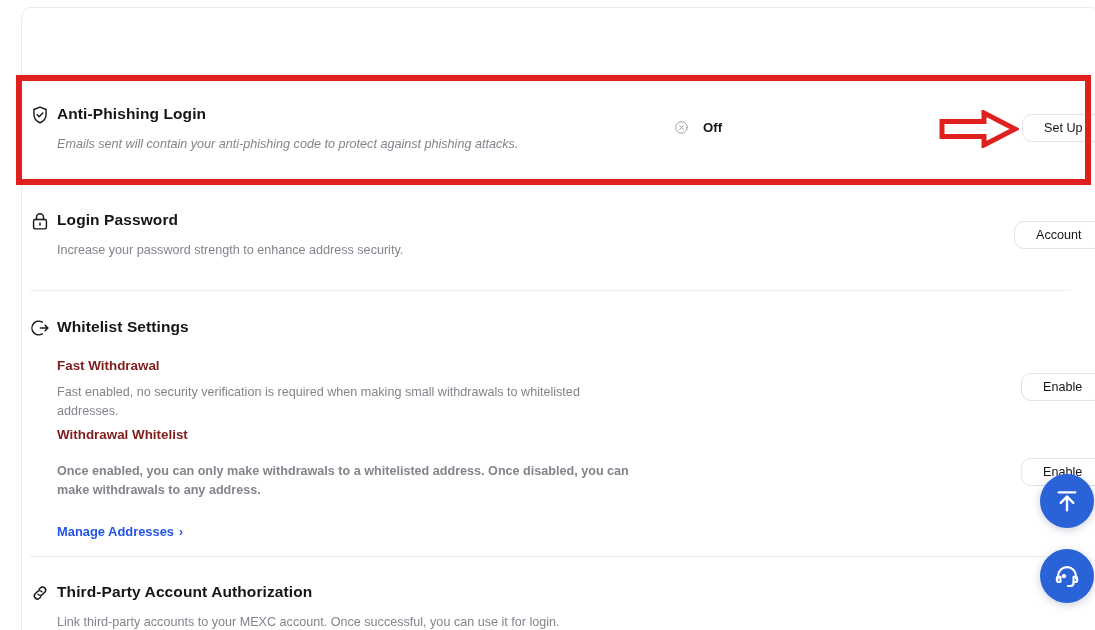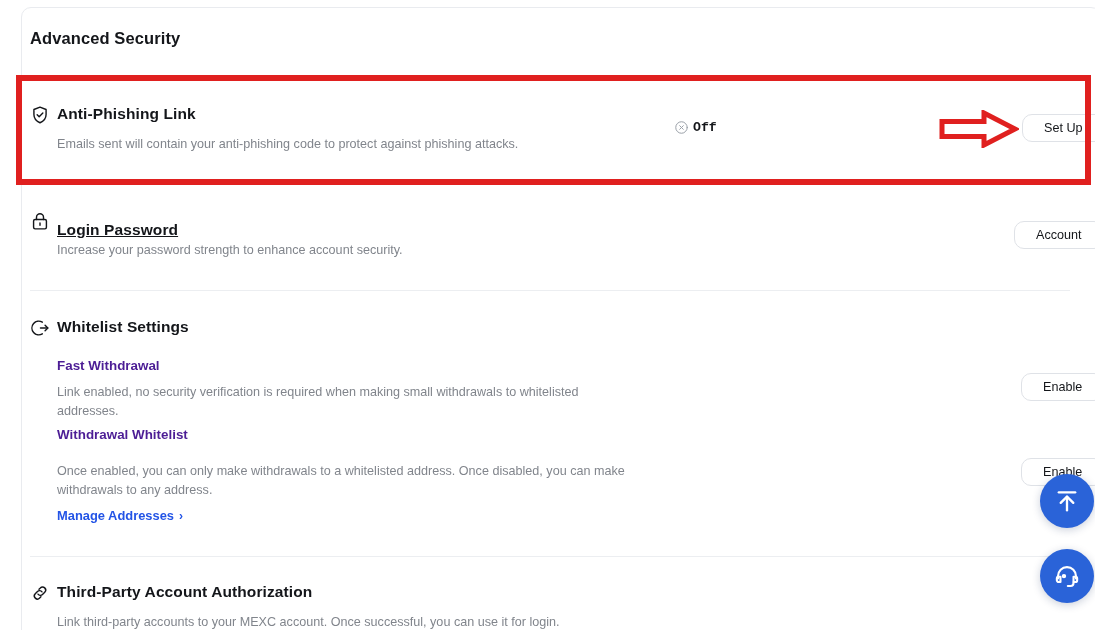--- a/index.html
+++ b/index.html
@@ -57,34 +57,33 @@
     left: 57px;
     font-size: 12.6px;
     color: #81858c;
     line-height: 18.5px;
   }
   .sub-title {
     position: absolute;
     left: 57px;
     font-size: 13.4px;
     font-weight: 700;
-    color: #4c1d95;
+    color: #7f1d1d;
     white-space: nowrap;
   }
 
   
   .status {
     position: absolute;
     display: flex;
     align-items: center;
-    gap: 4px;
+    gap: 14px;
     font-size: 13.2px;
     font-weight: 600;
     color: #14161a;
-    font-family: Liberation Mono, monospace;
   }
   .status svg { display:block; width: 15px; height: 15px; color: #9aa0a8; }
 
   
   .btn {
     position: absolute;
     height: 28px;
     min-width: 60px;
     padding: 0 21px;
     background: #ffffff;
@@ -154,31 +153,30 @@
   }
   .fab svg { display: block; }
 </style>
 </head>
 <body>
 
 <div class="page">
 
   <div class="card"></div>
 
-  <div class="card-title">Advanced Security</div>
 
   <div class="row">
     <span class="row-icon" style="top:105px;">
       <svg viewBox="0 0 24 24" fill="none" stroke="currentColor" stroke-width="1.7" stroke-linecap="round" stroke-linejoin="round">
         <path d="M12 2.6 4.7 5.4v6c0 4.6 3.1 8.1 7.3 9.9 4.2-1.8 7.3-5.3 7.3-9.9v-6L12 2.6z"></path>
         <path d="M8.6 11.6 11 14l4.4-4.4"></path>
       </svg>
     </span>
-    <div class="row-title" style="top:105px;">Anti-Phishing Link</div>
-    <div class="row-desc" style="top:135px;">Emails sent will contain your anti-phishing code to protect against phishing attacks.</div>
+    <div class="row-title" style="top:105px;">Anti-Phishing Login</div>
+    <div class="row-desc" style="top:135px;font-style:italic;">Emails sent will contain your anti-phishing code to protect against phishing attacks.</div>
 
     <div class="status" style="left:674px; top:120px;">
       <span>
         <svg viewBox="0 0 24 24" fill="none" stroke="currentColor" stroke-width="1.6" stroke-linecap="round">
           <circle cx="12" cy="12" r="9.2"></circle>
           <path d="M9.1 9.1l5.8 5.8M14.9 9.1l-5.8 5.8"></path>
         </svg>
       </span>
       <span>Off</span>
     </div>
@@ -187,44 +185,44 @@
   </div>
 
   <div class="row">
     <span class="row-icon" style="top:211px;">
       <svg viewBox="0 0 24 24" fill="none" stroke="currentColor" stroke-width="1.7" stroke-linecap="round" stroke-linejoin="round">
         <rect x="4.3" y="10.2" width="15.4" height="11.2" rx="1.8"></rect>
         <path d="M7.8 10.2V7.4a4.2 4.2 0 0 1 8.4 0v2.8"></path>
         <path d="M12 14.4v2.8"></path>
       </svg>
     </span>
-    <div class="row-title" style="top:221px;text-decoration:underline;">Login Password</div>
-    <div class="row-desc" style="top:241px;">Increase your password strength to enhance account security.</div>
+    <div class="row-title" style="top:211px;">Login Password</div>
+    <div class="row-desc" style="top:241px;">Increase your password strength to enhance address security.</div>
     <button class="btn" style="left:1014px; top:221px;">Account</button>
   </div>
 
   <div class="divider" style="top:290px;"></div>
 
   <div class="row">
     <span class="row-icon" style="top:318px;">
       <svg viewBox="0 0 24 24" fill="none" stroke="currentColor" stroke-width="1.7" stroke-linecap="round" stroke-linejoin="round">
         <path d="M14.8 5.0a8.2 8.2 0 1 0 0 14"></path>
         <path d="M12.6 12h8.6"></path>
         <path d="M18.1 8.7 21.4 12l-3.3 3.3"></path>
       </svg>
     </span>
     <div class="row-title" style="top:318px;">Whitelist Settings</div>
 
     <div class="sub-title" style="top:358px;">Fast Withdrawal</div>
-    <div class="row-desc" style="top:383px; width:560px;">Link enabled, no security verification is required when making small withdrawals to whitelisted addresses.</div>
+    <div class="row-desc" style="top:383px; width:560px;">Fast enabled, no security verification is required when making small withdrawals to whitelisted addresses.</div>
     <button class="btn" style="left:1021px; top:373px;">Enable</button>
 
     <div class="sub-title" style="top:427px;">Withdrawal Whitelist</div>
-    <div class="row-desc" style="top:462px; width:585px;">Once enabled, you can only make withdrawals to a whitelisted address. Once disabled, you can make withdrawals to any address.</div>
-    <a class="link" style="top:508px;">
+    <div class="row-desc" style="top:462px; width:585px;font-weight:bold;">Once enabled, you can only make withdrawals to a whitelisted address. Once disabled, you can make withdrawals to any address.</div>
+    <a class="link" style="top:524px;">
       <span>Manage Addresses</span>
       <span class="chev">›</span>
     </a>
     <button class="btn" style="left:1021px; top:458px;">Enable</button>
   </div>
 
   <div class="divider" style="top:556px;"></div>
 
   <div class="row">
     <span class="row-icon" style="top:583px;">

